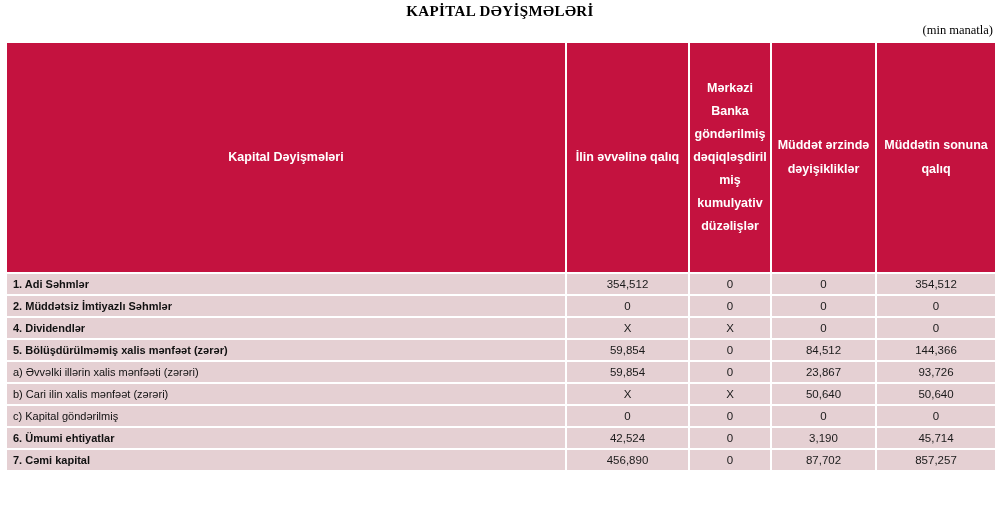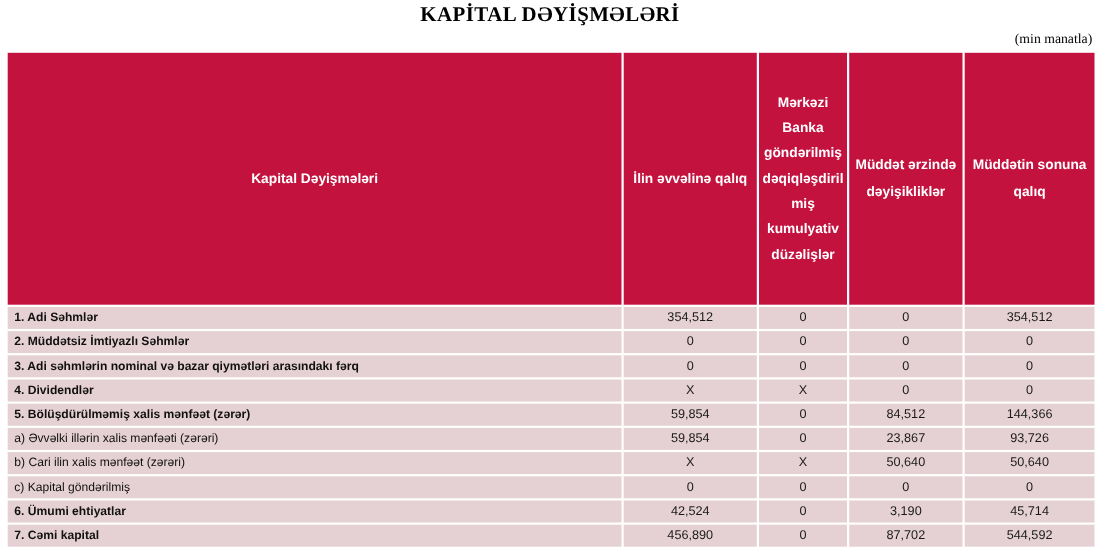--- a/index.html
+++ b/index.html
@@ -10,21 +10,21 @@
     font-family: "Liberation Sans", sans-serif;
     color: #000;
     overflow: hidden;
   }
   .page { width: 1000px; height: 509px; position: relative; }
 
   .report-title {
     text-align: center;
     font-family: "Liberation Serif", serif;
     font-weight: bold;
-    font-size: 19px;
+    font-size: 15px;
     letter-spacing: 0.4px;
     padding-top: 3px;
   }
   .unit-note {
     text-align: right;
     font-family: "Liberation Serif", serif;
     font-size: 12.5px;
     padding: 3px 7px 3px 0;
   }
 
@@ -104,27 +104,20 @@
         <td class="num">354,512</td>
       </tr>
       <tr class="row-main">
         <td class="label">2. Müddətsiz İmtiyazlı Səhmlər</td>
         <td class="num">0</td>
         <td class="num">0</td>
         <td class="num">0</td>
         <td class="num">0</td>
       </tr>
       <tr class="row-main">
-        <td class="label">3. Adi səhmlərin nominal və bazar qiymətləri arasındakı fərq</td>
-        <td class="num">0</td>
-        <td class="num">0</td>
-        <td class="num">0</td>
-        <td class="num">0</td>
-      </tr>
-      <tr class="row-main">
         <td class="label">4. Dividendlər</td>
         <td class="num">X</td>
         <td class="num">X</td>
         <td class="num">0</td>
         <td class="num">0</td>
       </tr>
       <tr class="row-main">
         <td class="label">5. Bölüşdürülməmiş xalis mənfəət (zərər)</td>
         <td class="num">59,854</td>
         <td class="num">0</td>
@@ -157,18 +150,18 @@
         <td class="num">42,524</td>
         <td class="num">0</td>
         <td class="num">3,190</td>
         <td class="num">45,714</td>
       </tr>
       <tr class="row-main">
         <td class="label">7. Cəmi kapital</td>
         <td class="num">456,890</td>
         <td class="num">0</td>
         <td class="num">87,702</td>
-        <td class="num">544,592</td>
+        <td class="num">857,257</td>
       </tr>
     </tbody>
   </table>
 
 </div>
 
 </body></html>

